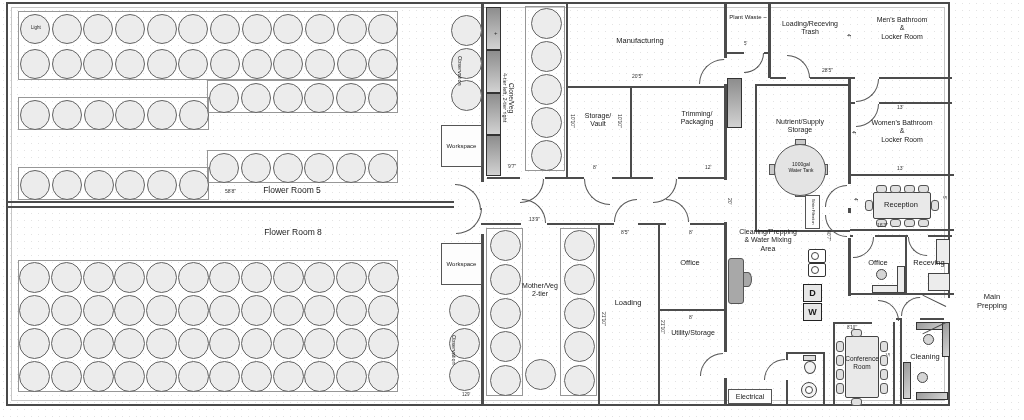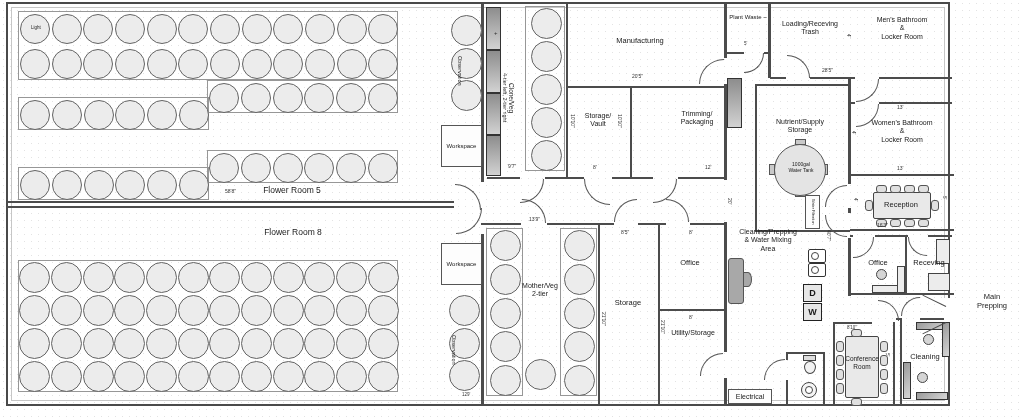--- a/index.html
+++ b/index.html
@@ -394,21 +394,21 @@
 &amp; Water Mixing
 Area</div>
   <div class="dim vdim" style="left:727px;top:198px">20'</div>
   <div class="dim vdim" style="left:826px;top:230px">40'7"</div>
   <div class="appl" style="left:803px;top:284px;width:19px;height:18px">D</div>
   <div class="appl" style="left:803px;top:303px;width:19px;height:18px">W</div>
 
   <div class="lbl" style="left:664px;top:258px;width:52px;font-size:7.5px">Office</div>
   <div class="dim" style="left:689px;top:230px">8'</div>
 
-  <div class="lbl" style="left:602px;top:298px;width:52px;font-size:7.5px">Storage</div>
+  <div class="lbl" style="left:602px;top:298px;width:52px;font-size:7.5px">Loading</div>
   <div class="dim" style="left:621px;top:230px">8'5"</div>
   <div class="dim vdim" style="left:601px;top:312px">21'10"</div>
 
   <div class="lbl" style="left:661px;top:329px;width:64px">Utility/Storage</div>
   <div class="dim" style="left:689px;top:315px">8'</div>
   <div class="dim vdim" style="left:660px;top:320px">21'10"</div>
 
   <div class="lbl" style="left:507px;top:282px;width:66px">Mother/Veg
 2-tier</div>
   <div class="dim" style="left:529px;top:217px">13'9"</div>

